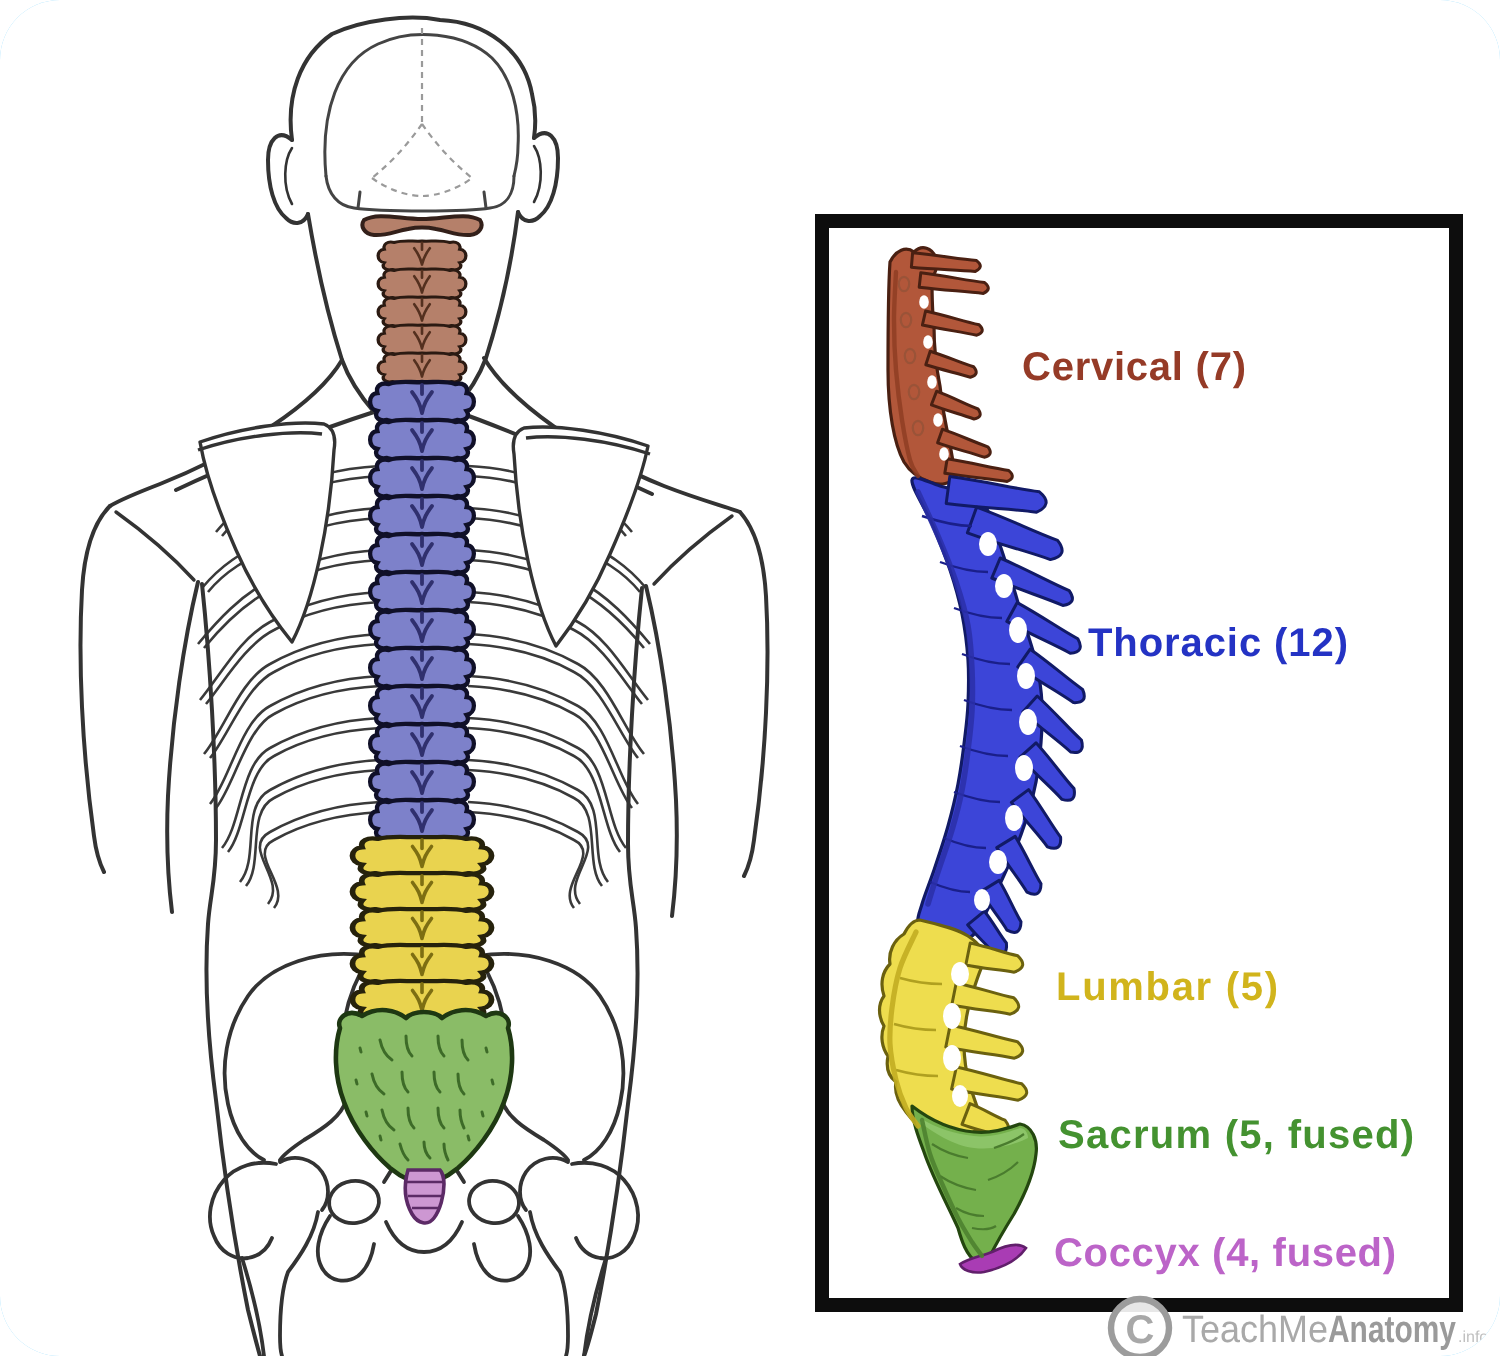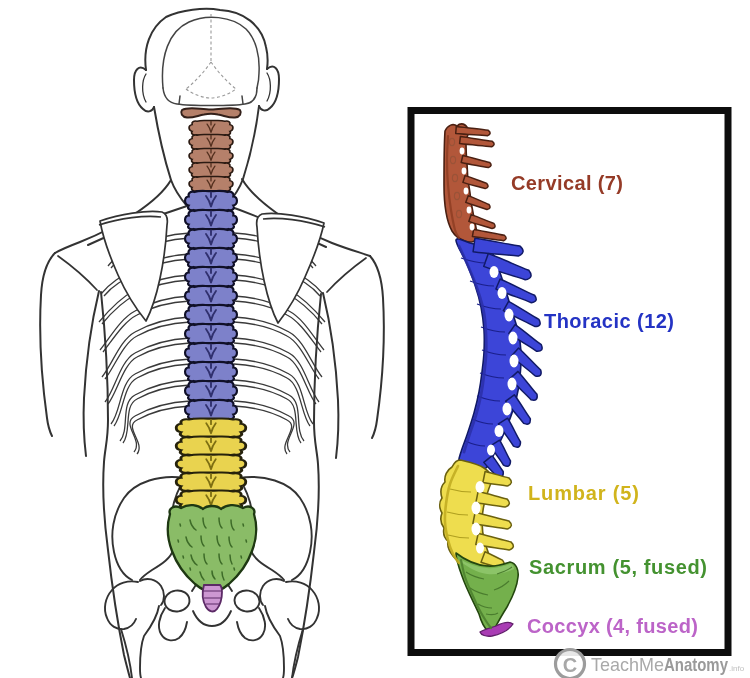--- a/index.html
+++ b/index.html
@@ -1,17 +1,17 @@
 <!DOCTYPE html>
 <html><head>
 <meta charset="utf-8">
 <style>
   html,body{margin:0;padding:0;background:#ffffff;}
   #stage{position:relative;width:750px;height:678px;background:#7dd3fc;overflow:hidden;
-         font-family:"Liberation Sans", sans-serif;}
+         font-family:"Liberation Sans", sans-serif;border-radius:30px;}
   svg{position:absolute;left:0;top:0;}
 </style>
 </head>
 <body>
 <div id="stage">
 <svg width="750" height="678" viewBox="0 0 750 678">
   <defs>
     <path id="vert" d="M -17,-9 C -21,-10 -24,-8 -23,-4.5 C -28,-4 -28,3.5 -23,4.5 C -25,7.5 -22,10 -18,9 C -12,11 -6,9.5 0,10 C 6,9.5 12,11 18,9 C 22,10 25,7.5 23,4.5 C 28,3.5 28,-4 23,-4.5 C 24,-8 21,-10 17,-9 C 11,-11 5,-9.5 0,-10 C -5,-9.5 -11,-11 -17,-9 Z"></path>
     <path id="vmark" fill="none" stroke-linecap="round" d="M -5,-5 C -2,-1 -1,1 0,5.5 M 5,-5 C 2,-1 1,1 0,5.5 M 0,-8.5 L 0,-4"></path>
   </defs>

